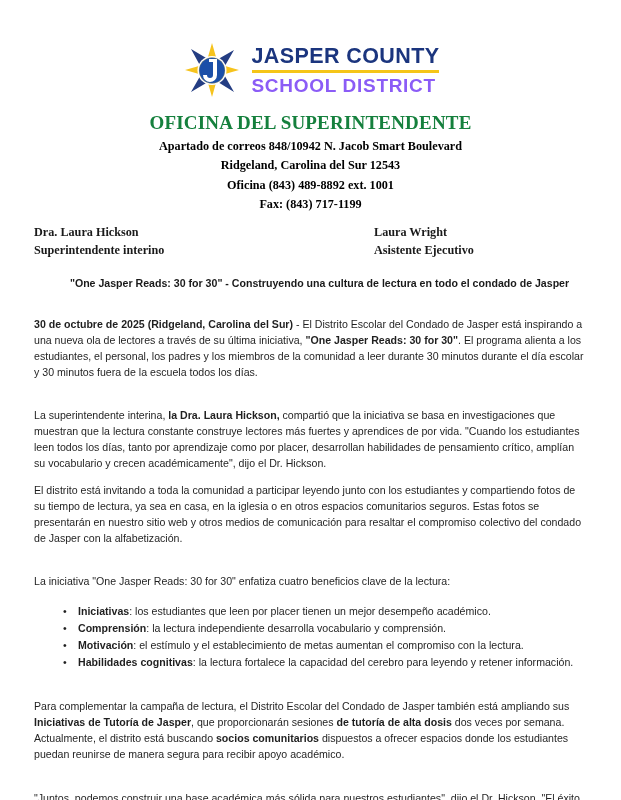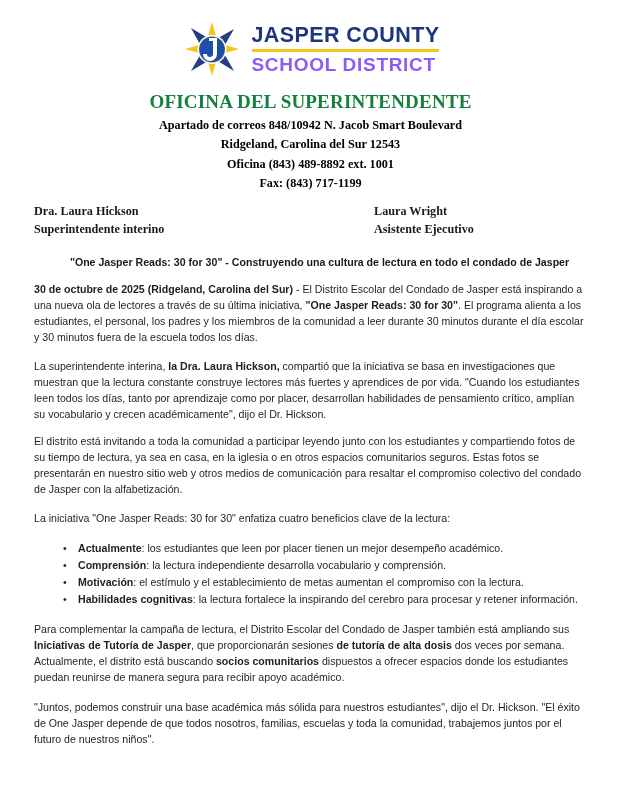--- a/index.html
+++ b/index.html
@@ -21,21 +21,21 @@
     box-sizing: border-box;
     padding: 0 34px;
   }
 
   
   .logo-block {
     display: flex;
     align-items: center;
     justify-content: center;
     gap: 10px;
-    padding-top: 21px;
+    padding-top: 42px;
   }
   .logo-mark {
     width: 60px;
     height: 56px;
     flex: 0 0 auto;
   }
   .wordmark {
     display: flex;
     flex-direction: column;
     line-height: 1;
@@ -113,21 +113,21 @@
   }
 
   
   .body-text {
     font-family: "Liberation Sans", sans-serif;
     font-size: 10.6px;
     line-height: 1.52;
     text-align: left;
     color: #1f1f1f;
   }
-  .p { margin-top: 13px; }
+  .p { margin-top: 27px; }
   .p-tight { margin-top: 0; }
   .p b, .p strong { font-weight: bold; }
 
   ul.benefits {
     margin: 13px 0 0 0;
     padding-left: 44px;
     list-style: none;
   }
   ul.benefits li {
     position: relative;
@@ -194,24 +194,24 @@
 
     <p class="p"><b>30 de octubre de 2025 (Ridgeland, Carolina del Sur)</b><span>  - El Distrito Escolar del Condado de Jasper está inspirando a una nueva ola de lectores a través de su última iniciativa, </span><b>"One Jasper Reads: 30 for 30"</b><span>. El programa alienta a los estudiantes, el personal, los padres y los miembros de la comunidad a leer durante 30 minutos durante el día escolar y 30 minutos fuera de la escuela todos los días.</span></p>
 
     <p class="p"><span>La superintendente interina, </span><b>la Dra. Laura Hickson,</b><span> compartió que la iniciativa se basa en investigaciones que muestran que la lectura constante construye lectores más fuertes y aprendices de por vida. "Cuando los estudiantes leen todos los días, tanto por aprendizaje como por placer, desarrollan habilidades de pensamiento crítico, amplían su vocabulario y crecen académicamente", dijo el Dr. Hickson.</span></p>
 
     <p class="p-tight">El distrito está invitando a toda la comunidad a participar leyendo junto con los estudiantes y compartiendo fotos de su tiempo de lectura, ya sea en casa, en la iglesia o en otros espacios comunitarios seguros. Estas fotos se presentarán en nuestro sitio web y otros medios de comunicación para resaltar el compromiso colectivo del condado de Jasper con la alfabetización.</p>
 
     <p class="p">La iniciativa "One Jasper Reads: 30 for 30" enfatiza cuatro beneficios clave de la lectura:</p>
 
     <ul class="benefits">
-      <li><span class="bullet">•</span><b>Actualmente</b><span>: los estudiantes que leen por placer tienen un mejor desempeño académico.</span></li>
+      <li><span class="bullet">•</span><b>Iniciativas</b><span>: los estudiantes que leen por placer tienen un mejor desempeño académico.</span></li>
       <li><span class="bullet">•</span><b>Comprensión</b><span>: la lectura independiente desarrolla vocabulario y comprensión.</span></li>
       <li><span class="bullet">•</span><b>Motivación</b><span>: el estímulo y el establecimiento de metas aumentan el compromiso con la lectura.</span></li>
-      <li><span class="bullet">•</span><b>Habilidades cognitivas</b><span>: la lectura fortalece la inspirando del cerebro para procesar y retener información.</span></li>
+      <li><span class="bullet">•</span><b>Habilidades cognitivas</b><span>: la lectura fortalece la capacidad del cerebro para leyendo y retener información.</span></li>
     </ul>
 
     <p class="p"><span>Para complementar la campaña de lectura, el Distrito Escolar del Condado de Jasper también está ampliando sus </span><b>Iniciativas de Tutoría de Jasper</b><span>, que proporcionarán  sesiones </span><b>de tutoría de alta dosis</b><span> dos veces por semana. Actualmente, el distrito está buscando </span><b>socios comunitarios</b><span> dispuestos a ofrecer espacios donde los estudiantes puedan reunirse de manera segura para recibir apoyo académico.</span></p>
 
     <p class="p">"Juntos, podemos construir una base académica más sólida para nuestros estudiantes", dijo el Dr. Hickson. "El éxito de One Jasper depende de que todos nosotros, familias, escuelas y toda la comunidad, trabajemos juntos por el futuro de nuestros niños".</p>
 
   </div>
 
 </div>
 

